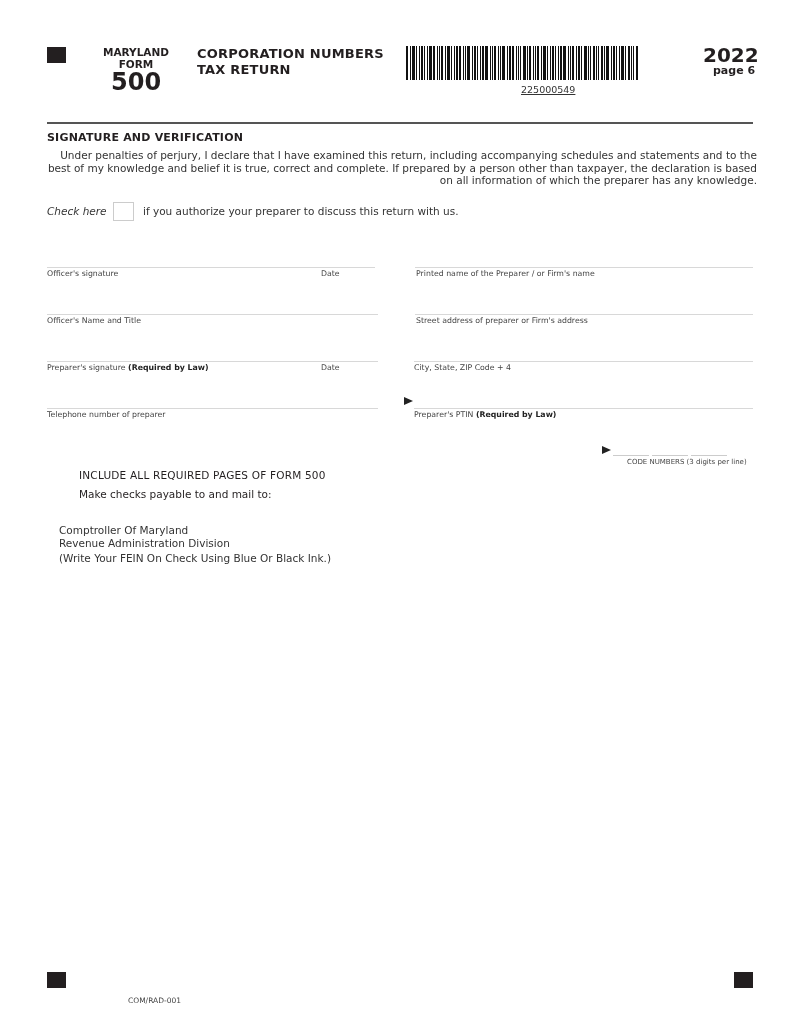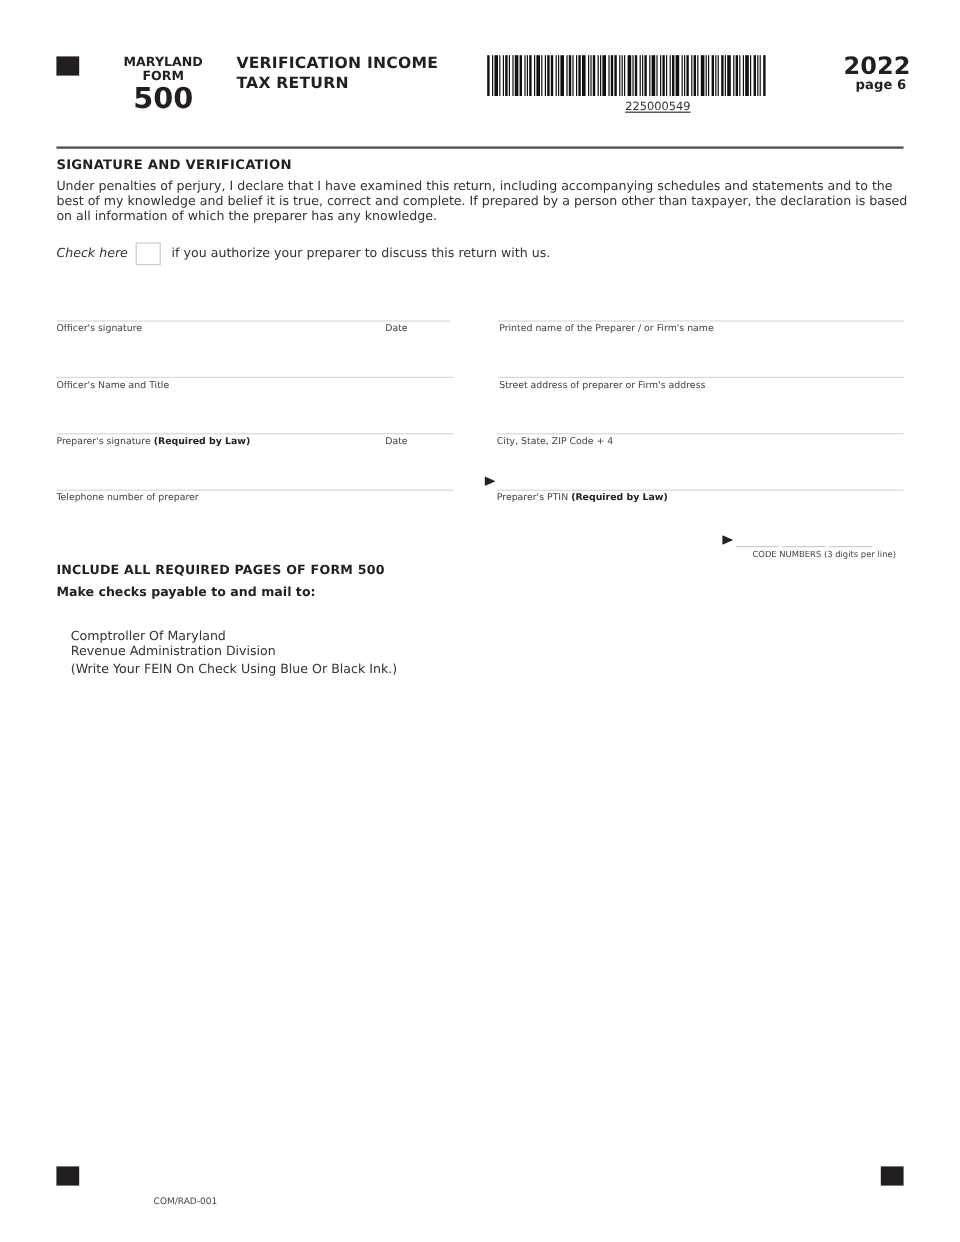--- a/index.html
+++ b/index.html
@@ -17,39 +17,39 @@
   .rule { height:1.5px; background:#555; }
   .sec-title { font-weight:bold; font-size:11px; color:#231f20; letter-spacing:0.2px; }
   .para { font-size:10.5px; line-height:12.5px; color:#333; width:710px; }
   .check-text { font-size:10.5px; color:#333; }
   .checkbox { width:19px; height:17px; border:1px solid #ccc; background:#fff; }
   .field-line { height:1px; background:#d8d8d8; }
   .field-label { font-size:7.8px; color:#444; white-space:nowrap; }
   .field-label b { color:#222; }
   .arrow { width:0; height:0; border-top:4.5px solid transparent; border-bottom:4.5px solid transparent; border-left:9px solid #222; }
   .code-line { height:1px; background:#ccc; width:36px; }
-  .mail-head { font-weight:bold; font-size:10.5px; color:#231f20; }
+  .mail-head { font-weight:normal; font-size:10.5px; color:#231f20;margin-left:32px; }
   .mail-line { font-size:10.5px; color:#333; line-height:13px; }
   .footer-code { font-size:7.5px; color:#444; }
 </style>
 </head>
 <body>
 
 <div class="abs reg-mark" style="left:47px;top:47px;"></div>
 <div class="abs reg-mark" style="left:47px;top:972px;"></div>
 <div class="abs reg-mark" style="left:734px;top:972px;"></div>
 
 <div class="abs" style="left:96px;top:46px;width:80px;">
   <div class="hdr-small">MARYLAND</div>
   <div class="hdr-small">FORM</div>
 </div>
 <div class="abs hdr-500" style="left:111px;top:68px;">500</div>
 
 <div class="abs" style="left:197px;top:46px;">
-  <div class="hdr-title">VERIFICATION INCOME</div>
+  <div class="hdr-title">CORPORATION NUMBERS</div>
   <div class="hdr-title">TAX RETURN</div>
 </div>
 
 <div class="abs" style="left:406px;top:46px;">
   <div class="barcode" id="barcode">
       <span style="width: 2px; margin-right: 2px;"></span>
       <span style="width: 1px; margin-right: 1px;"></span>
       <span style="width: 3px; margin-right: 1px;"></span>
       <span style="width: 1px; margin-right: 2px;"></span>
       <span style="width: 1px; margin-right: 1px;"></span>
@@ -131,21 +131,21 @@
     </div>
 </div>
 <div class="abs barcode-num" style="left:521px;top:84px;text-decoration:underline;">225000549</div>
 
 <div class="abs year" style="left:703px;top:43px;">2022</div>
 <div class="abs pageno" style="left:713px;top:64px;">page 6</div>
 
 <div class="abs rule" style="left:47px;top:122px;width:706px;"></div>
 
 <div class="abs sec-title" style="left:47px;top:131px;">SIGNATURE AND VERIFICATION</div>
-<div class="abs para" style="left:47px;top:149px;">Under penalties of perjury, I declare that I have examined this return, including accompanying schedules and statements and to the best of my knowledge and belief it is true, correct and complete. If prepared by a person other than taxpayer, the declaration is based on all information of which the preparer has any knowledge.</div>
+<div class="abs para" style="left:47px;top:149px;text-align:right;">Under penalties of perjury, I declare that I have examined this return, including accompanying schedules and statements and to the best of my knowledge and belief it is true, correct and complete. If prepared by a person other than taxpayer, the declaration is based on all information of which the preparer has any knowledge.</div>
 
 <div class="abs check-text" style="left:47px;top:205px;font-style:italic;">Check here</div>
 <div class="abs checkbox" style="left:113px;top:202px;"></div>
 <div class="abs check-text" style="left:143px;top:205px;">if you authorize your preparer to discuss this return with us.</div>
 
 <div class="abs field-line" style="left:47px;top:267px;width:328px;"></div>
 <div class="abs field-label" style="left:47px;top:269px;">Officer's signature</div>
 <div class="abs field-label" style="left:321px;top:269px;">Date</div>
 
 <div class="abs field-line" style="left:47px;top:314px;width:331px;"></div>

